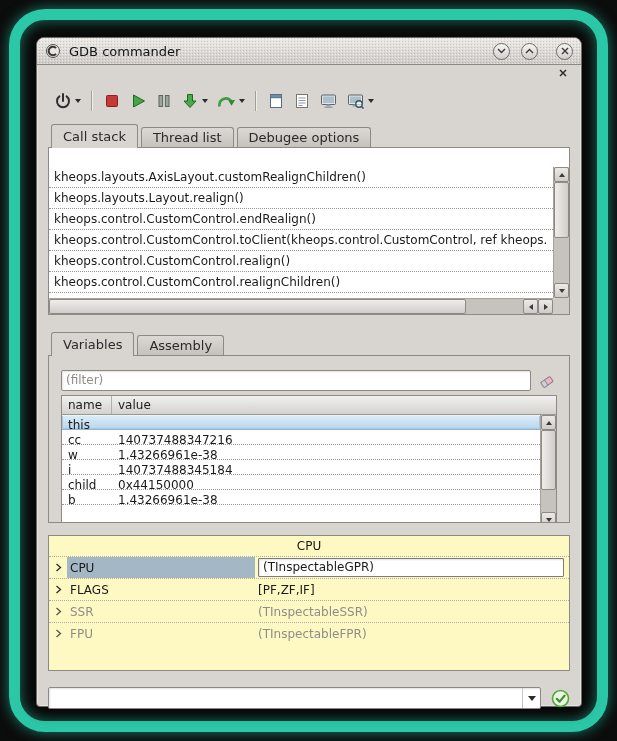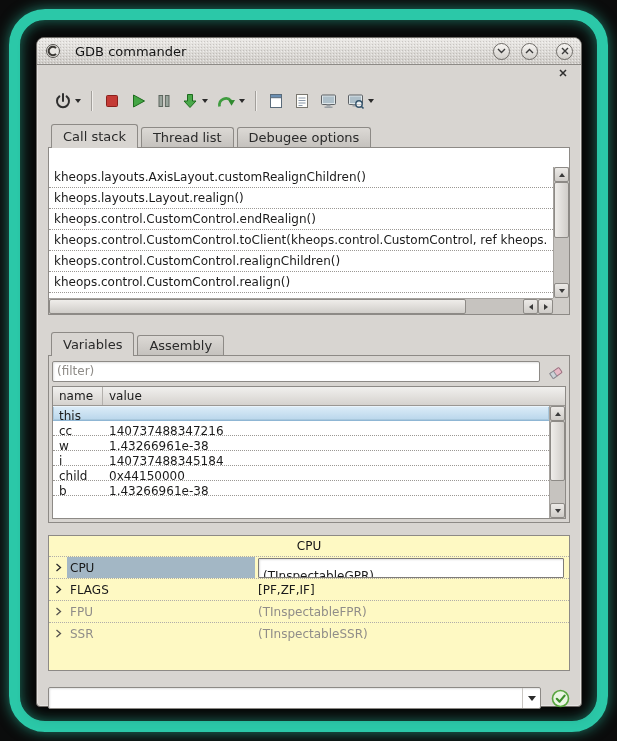--- a/index.html
+++ b/index.html
@@ -14,21 +14,21 @@
     border:1px solid #6f6c68; border-radius:8px 8px 4px 4px;
     box-shadow:0 3px 16px rgba(0,0,0,.7), inset 0 0 0 1px rgba(255,255,255,.35); }
 
   
   .titlebar { height:27px; display:flex; align-items:center; gap:6px; padding:0 8px;
     border-bottom:1px solid #8d8a86; border-radius:7px 7px 0 0;
     background:
       radial-gradient(rgba(255,255,255,.5) 18%, rgba(255,255,255,0) 20%) 0 0/3px 3px,
       radial-gradient(rgba(95,92,88,.22) 18%, rgba(0,0,0,0) 20%) 1px 2px/3px 3px,
       linear-gradient(#eceae7,#cfccc8); }
-  .tb-title { font-size:13px; color:#141414; margin-left:8px; white-space:nowrap; }
+  .tb-title { font-size:13px; color:#141414; margin-left:2px; white-space:nowrap; }
   .tb-spacer { flex:1; }
   .tb-btn { width:17px; height:17px; border-radius:50%; border:1px solid #6e6b67;
     background:linear-gradient(#f7f5f2,#d2cfcb); display:flex; align-items:center; justify-content:center; cursor:pointer; flex:0 0 auto; }
   .tb-btn.close { margin-left:12px; }
 
   
   .content { padding:0 11px; }
   .dock-head { height:16px; display:flex; justify-content:flex-end; align-items:center; padding-right:1px; }
   .dock-close { width:13px; height:13px; display:flex; align-items:center; justify-content:center; cursor:pointer; }
 
@@ -67,21 +67,21 @@
   .h-thumb { position:absolute; top:0; bottom:0; left:0; width:88%;
     background:linear-gradient(#efedea,#d0cdc9); border:1px solid #8d8a86; border-radius:2px; cursor:pointer; }
   .sb-corner { position:absolute; right:0; bottom:0; width:16px; height:16px; background:#cfccc8; }
   .tri-up    { width:0; height:0; border-left:3px solid transparent; border-right:3px solid transparent; border-bottom:4px solid #3a3a3a; }
   .tri-down  { width:0; height:0; border-left:3px solid transparent; border-right:3px solid transparent; border-top:4px solid #3a3a3a; }
   .tri-left  { width:0; height:0; border-top:3px solid transparent; border-bottom:3px solid transparent; border-right:4px solid #3a3a3a; }
   .tri-right { width:0; height:0; border-top:3px solid transparent; border-bottom:3px solid transparent; border-left:4px solid #3a3a3a; }
 
   
   .vars-tabs { margin-top:14px; }
-  .vars-panel { height:168px; background:#d8d5d1; padding:3px; overflow:hidden; }
+  .vars-panel { height:168px; background:#d8d5d1; padding:12px; overflow:hidden; }
   .filter-row { display:flex; align-items:center; gap:6px; height:24px; margin-bottom:3px; }
   .filter-input { flex:1; height:21px; border:1px solid #8d8a86; border-radius:2px; background:#fff;
     padding:0 4px; font:inherit; color:#222; box-shadow:inset 1px 1px 2px rgba(0,0,0,.12); outline:none; }
   .filter-input::placeholder { color:#8f8c88; opacity:1; }
   .clear-btn { flex:0 0 20px; height:20px; display:flex; align-items:center; justify-content:center; cursor:pointer; }
 
   .vars-table { position:relative; height:133px; border:1px solid #8d8a86; background:#fff; overflow:hidden; }
   .vt-header { display:flex; height:19px; background:linear-gradient(#f1f0ee,#d5d2ce); border-bottom:1px solid #9a9793; }
   .vt-header .hcol-name  { width:50px; padding-left:6px; line-height:18px; border-right:1px solid #b3b0ac; cursor:pointer; }
   .vt-header .hcol-value { flex:1; padding-left:6px; line-height:18px; cursor:pointer; }
@@ -94,21 +94,21 @@
 
   
   .cpu-panel { margin-top:12px; height:136px; background:#fef9c3; overflow:hidden; }
   .cpu-title { height:20px; line-height:20px; text-align:center; color:#141414; }
   .cpu-row { display:flex; align-items:center; height:22px; border-top:1px dotted #b0ada9; cursor:pointer; }
   .cpu-arrow { flex:0 0 18px; display:flex; justify-content:center; align-items:center; cursor:pointer; }
   .cpu-name { flex:0 0 188px; height:100%; display:flex; align-items:center; padding-left:3px; }
   .cpu-row.selected .cpu-name { background:#a3b7c5; }
   .cpu-value { flex:1; height:100%; display:flex; align-items:center; padding:0 5px 0 3px; overflow:hidden; white-space:nowrap; }
   .cpu-field { width:100%; height:19px; line-height:17px; background:#fff; border:1px solid #7f7c78;
-    border-radius:1px; padding:9px 4px; box-shadow:inset 1px 1px 2px rgba(0,0,0,.12); overflow:hidden; white-space:nowrap; cursor:text; }
+    border-radius:1px; padding:0 4px; box-shadow:inset 1px 1px 2px rgba(0,0,0,.12); overflow:hidden; white-space:nowrap; cursor:text; }
   .cpu-row.disabled .cpu-name-label, .cpu-row.disabled .cpu-value { color:#908d89; }
 
   
   .cmd-row { margin-top:16px; display:flex; align-items:center; gap:9px; }
   .combo { flex:1; height:22px; background:#fff; border:1px solid #8d8a86; border-radius:2px;
     display:flex; box-shadow:inset 1px 1px 2px rgba(0,0,0,.12); }
   .combo input { flex:1; border:none; outline:none; background:transparent; font:inherit; padding:0 5px; }
   .combo-btn { flex:0 0 18px; display:flex; align-items:center; justify-content:center;
     border-left:1px solid #c9c6c2; cursor:pointer; }
   .combo-btn .dd { border-left-width:4px; border-right-width:4px; border-top-width:5px; }
@@ -264,22 +264,22 @@
         <span class="tab">Debugee options</span>
       </div>
 
       <div class="panel callstack-panel">
         <div class="cs-header">function</div>
         <div class="cs-rows">
           <div class="cs-row">kheops.layouts.AxisLayout.customRealignChildren()</div>
           <div class="cs-row">kheops.layouts.Layout.realign()</div>
           <div class="cs-row">kheops.control.CustomControl.endRealign()</div>
           <div class="cs-row">kheops.control.CustomControl.toClient(kheops.control.CustomControl, ref kheops.</div>
+          <div class="cs-row">kheops.control.CustomControl.realign()</div>
           <div class="cs-row">kheops.control.CustomControl.realignChildren()</div>
-          <div class="cs-row">kheops.control.CustomControl.realign()</div>
         </div>
         <div class="vscroll">
           <span class="sb-btn">
               <span class="tri-up"></span>
             </span>
           <span class="sb-track">
               <span class="sb-thumb" style="top:0; height:56px;"></span>
             </span>
           <span class="sb-btn">
               <span class="tri-down"></span>
@@ -389,34 +389,34 @@
             </span>
           <span class="cpu-value">[PF,ZF,IF]</span>
         </div>
         <div class="cpu-row disabled">
           <span class="cpu-arrow">
               <svg width="7" height="9" viewBox="0 0 7 9">
                 <path d="M1.5 1 L5.5 4.5 L1.5 8" fill="none" stroke="#55524e" stroke-width="1.3"></path>
               </svg>
             </span>
           <span class="cpu-name">
-              <span class="cpu-name-label">FPU</span>
-            </span>
-          <span class="cpu-value">(TInspectableFPR)</span>
+              <span class="cpu-name-label">SSR</span>
+            </span>
+          <span class="cpu-value">(TInspectableSSR)</span>
         </div>
         <div class="cpu-row disabled">
           <span class="cpu-arrow">
               <svg width="7" height="9" viewBox="0 0 7 9">
                 <path d="M1.5 1 L5.5 4.5 L1.5 8" fill="none" stroke="#55524e" stroke-width="1.3"></path>
               </svg>
             </span>
           <span class="cpu-name">
-              <span class="cpu-name-label">SSR</span>
-            </span>
-          <span class="cpu-value">(TInspectableSSR)</span>
+              <span class="cpu-name-label">FPU</span>
+            </span>
+          <span class="cpu-value">(TInspectableFPR)</span>
         </div>
       </div>
 
       <div class="cmd-row">
         <div class="combo">
           <input type="text" style="">
           <span class="combo-btn">
               <span class="dd"></span>
             </span>
         </div>

